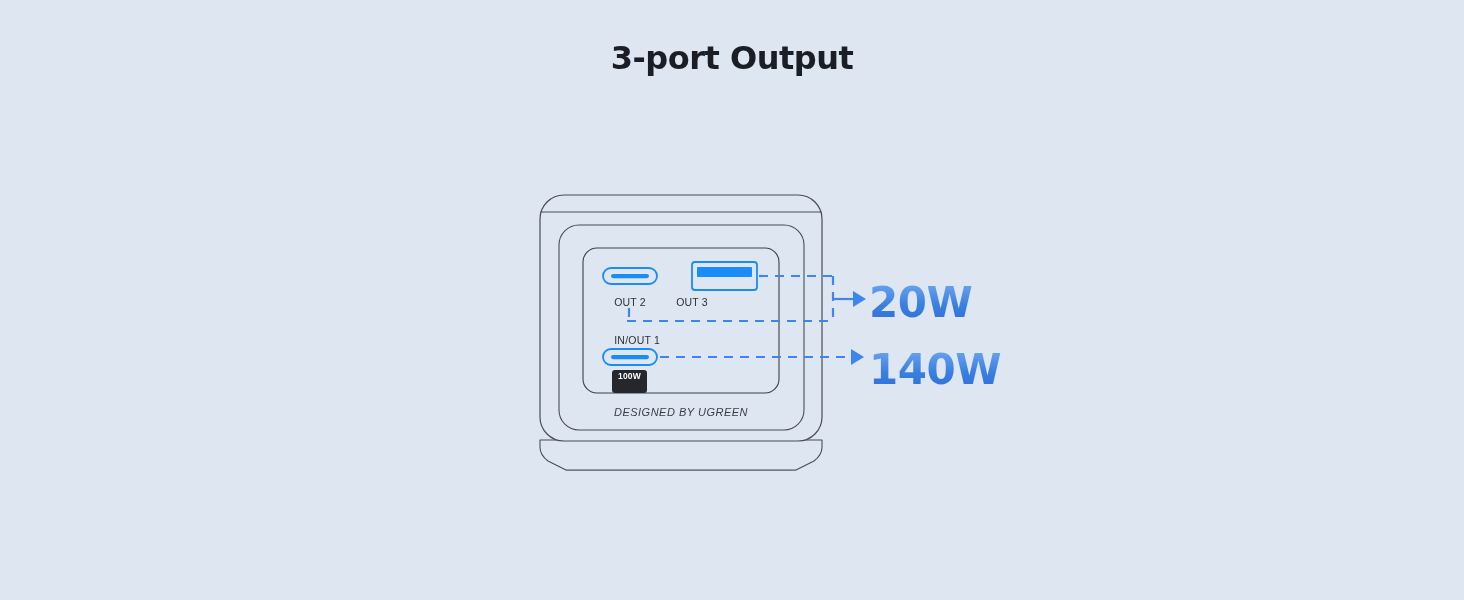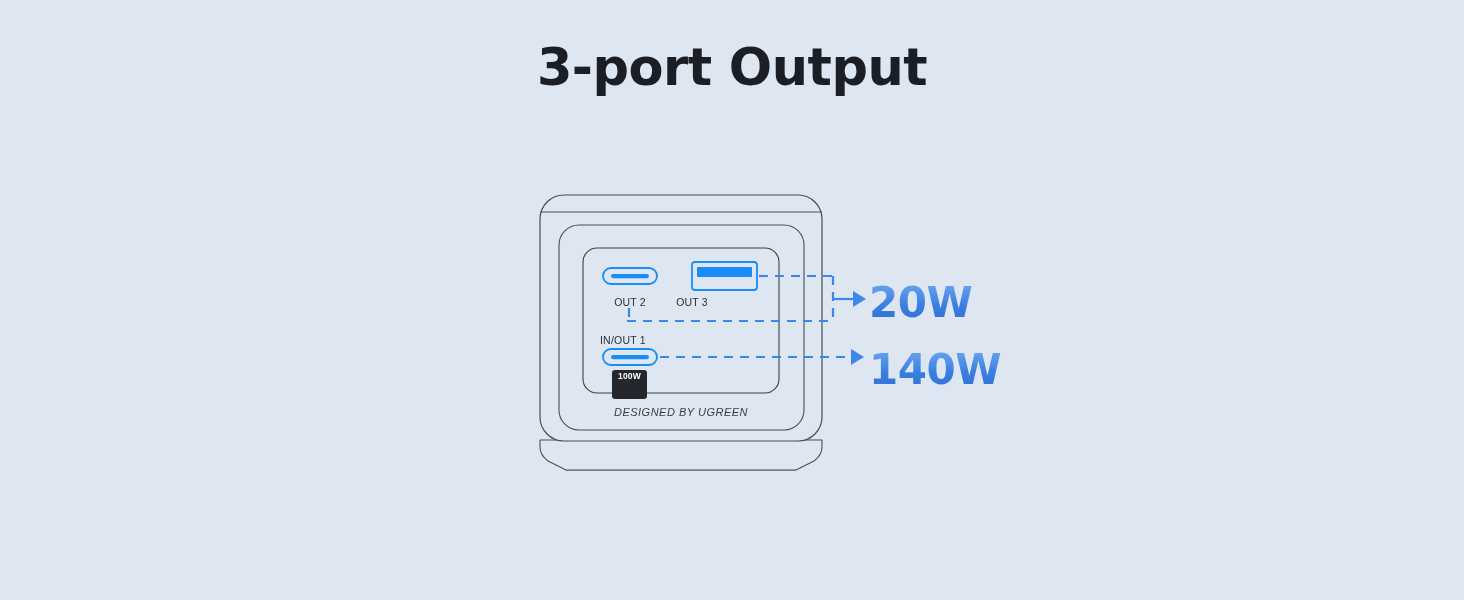--- a/index.html
+++ b/index.html
@@ -21,21 +21,21 @@
     height: 600px;
   }
 
   
   #page-title {
     position: absolute;
     left: 0;
     top: 42px;
     width: 1464px;
     text-align: center;
-    font-size: 51px;
+    font-size: 32px;
     font-weight: bold;
     letter-spacing: -0.5px;
     color: #1b1e25;
     font-family: "DejaVu Sans", sans-serif;
     line-height: 1;
     white-space: nowrap;
   }
 
   
   #illustration {
@@ -63,32 +63,32 @@
   #label-out3 {
     left: 668px;
     top: 296px;
     width: 48px;
     text-align: center;
   }
   #label-inout1 {
     left: 600px;
     top: 334px;
     width: 60px;
-    text-align: left;
+    text-align: right;
   }
 
   #badge-100w {
     position: absolute;
     left: 612px;
     top: 370px;
     background: #25272c;
     color: #ffffff;
     font-size: 8.5px;
     font-weight: bold;
-    padding: 2px 6px 18px 6px;
+    padding: 2px 6px 12px 6px;
     border-radius: 3px;
     letter-spacing: 0.2px;
     line-height: 1;
     font-family: "Liberation Sans", sans-serif;
   }
 
   #total-output {
     position: absolute;
     left: 672px;
     top: 339px;

